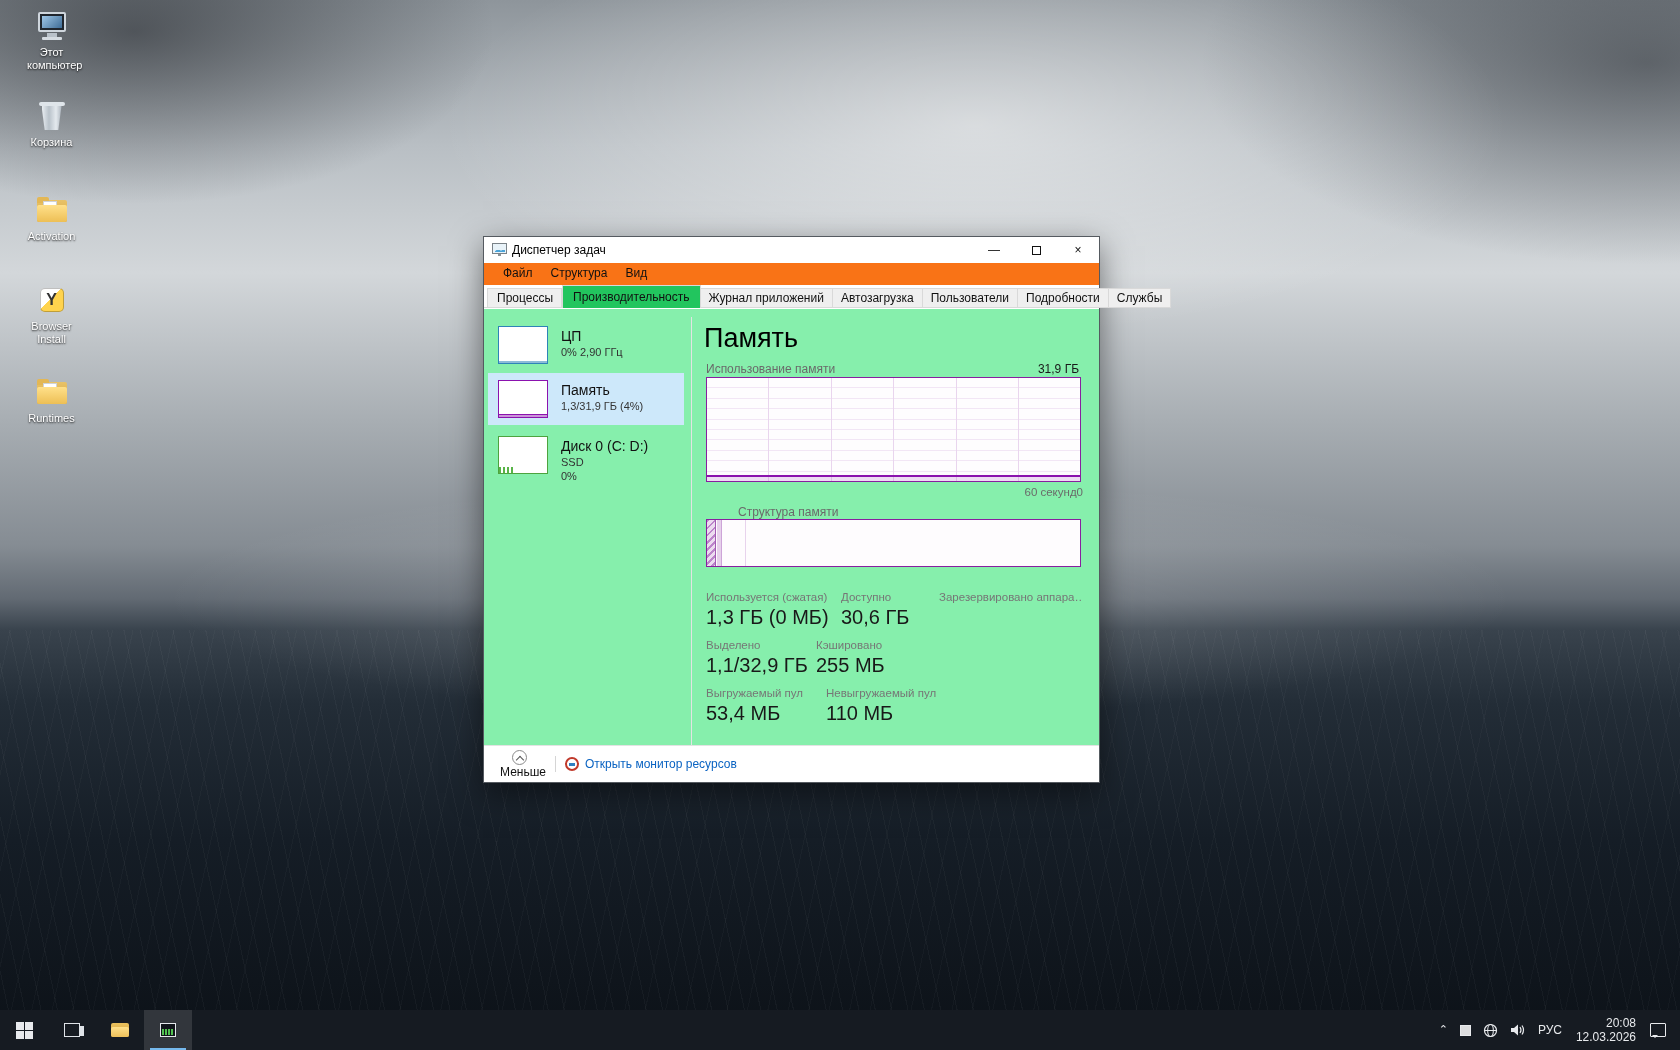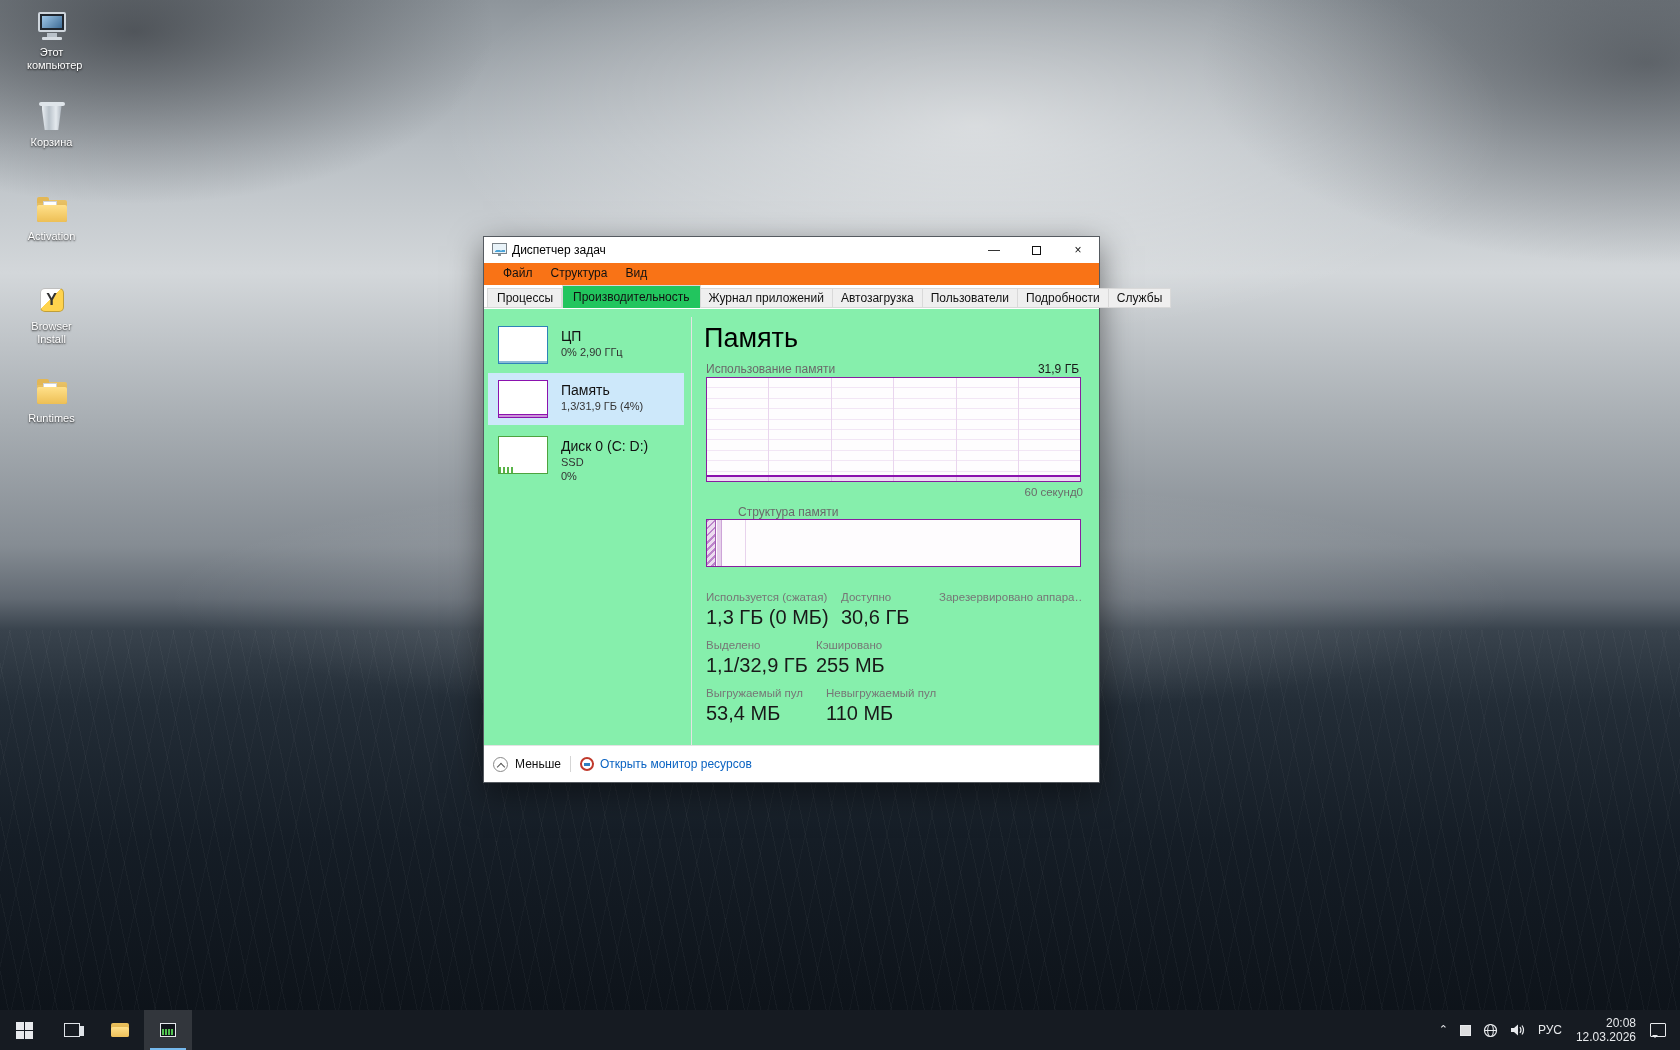--- a/index.html
+++ b/index.html
@@ -93,21 +93,21 @@
   .seg-inuse { position:absolute; left:0; top:0; bottom:0; width:9px; background:repeating-linear-gradient(135deg,#bc85cb 0 2px,#ecdcf0 2px 5px); border-right:1px solid #a35cb4; }
   .seg-mod { position:absolute; left:10px; top:0; bottom:0; width:5px; background:#e6d0eb; border-right:1px solid #cda4d8; }
   .seg-line { position:absolute; left:38px; top:0; bottom:0; width:1px; background:#e8d3ed; }
 
   .stat { position:absolute; }
   .stat .s-label { font-size:11.5px; color:#767676; white-space:nowrap; }
   .stat .s-value { font-size:20px; color:#191919; margin-top:3px; white-space:nowrap; }
 
   
   .tm-footer { position:absolute; left:0; right:0; bottom:0; height:37px; border-top:1px solid #e3e3e3; background:#fff; display:flex; align-items:center; padding-left:9px; }
-  .less-btn { display:flex; align-items:center; }
+  .less-btn { display:flex; align-items:center;flex-direction:column; }
   .chev-circle { width:15px; height:15px; border:1px solid #8a8a8a; border-radius:50%; position:relative; }
   .chev-circle::after { content:""; position:absolute; left:4px; top:6px; width:5px; height:5px; border-left:1.5px solid #555; border-top:1.5px solid #555; transform:rotate(45deg); }
   .less-label { font-size:12px; color:#111; margin-left:7px; }
   .foot-sep { width:1px; height:16px; background:#d5d5d5; margin:0 9px; }
   .resmon-icon { width:14px; height:14px; border-radius:50%; border:2px solid #c0392b; background:#fff; position:relative; margin-right:6px; }
   .resmon-icon::after { content:""; position:absolute; left:2px; top:4px; width:6px; height:3px; background:#2e7fc2; }
   .resmon-link { font-size:12px; color:#0a63c2; text-decoration:none; }
 
   
   .taskbar { position:absolute; left:0; bottom:0; width:1680px; height:40px; background:#161b22; display:flex; align-items:stretch; }

